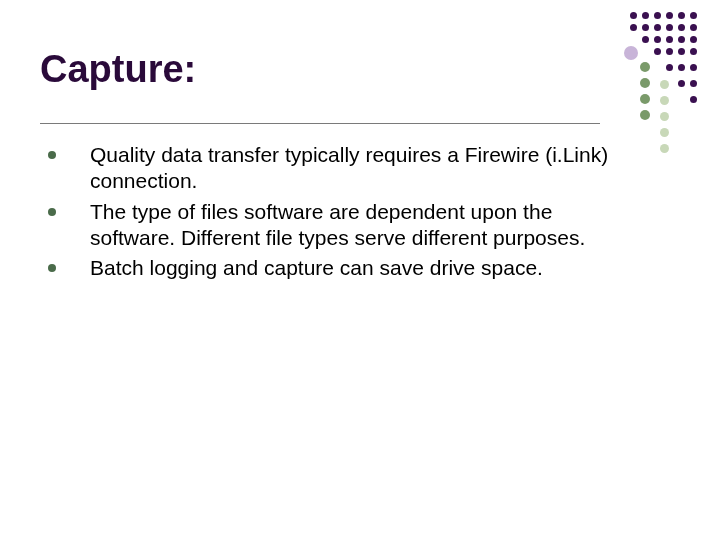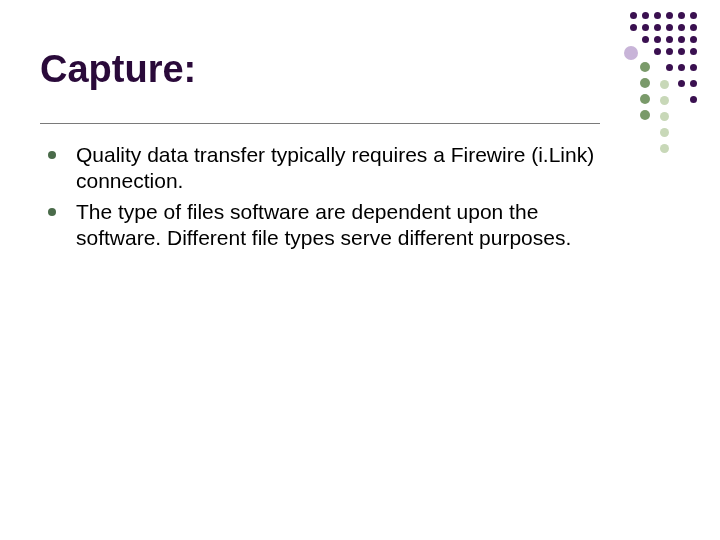--- a/index.html
+++ b/index.html
@@ -31,20 +31,21 @@
   }
   .content {
     margin-top: 18px;
     padding-left: 8px;
     max-width: 570px;
   }
   .bullet-item {
     display: flex;
     align-items: flex-start;
     margin-bottom: 4px;
+    gap: 14px;
   }
   .bullet {
     width: 8px;
     height: 8px;
     background: #4a6b4a;
     border-radius: 50%;
     flex-shrink: 0;
     margin-top: 9px;
     margin-right: 20px;
   }
@@ -76,20 +77,24 @@
   </div>
 
   <div class="content">
     <div class="bullet-item">
       <div class="bullet"></div>
       <div class="bullet-text">Quality data transfer typically requires a Firewire (i.Link) connection.</div>
     </div>
     <div class="bullet-item">
       <div class="bullet"></div>
       <div class="bullet-text">The type of files software are dependent upon the software.  Different file types serve different purposes.</div>
+    </div>
+    <div class="bullet-item">
+      <div class="bullet"></div>
+      <div class="bullet-text">Batch logging and capture can save drive space.</div>
     </div>
   </div>
 
   <div class="decoration">
 
     <div class="dot" style="background:#3a1050;width:7px;height:7px;top:2px;left:32px"></div>
     <div class="dot" style="background:#3a1050;width:7px;height:7px;top:2px;left:44px"></div>
     <div class="dot" style="background:#3a1050;width:7px;height:7px;top:2px;left:56px"></div>
     <div class="dot" style="background:#3a1050;width:7px;height:7px;top:2px;left:68px"></div>
     <div class="dot" style="background:#3a1050;width:7px;height:7px;top:2px;left:80px"></div>

